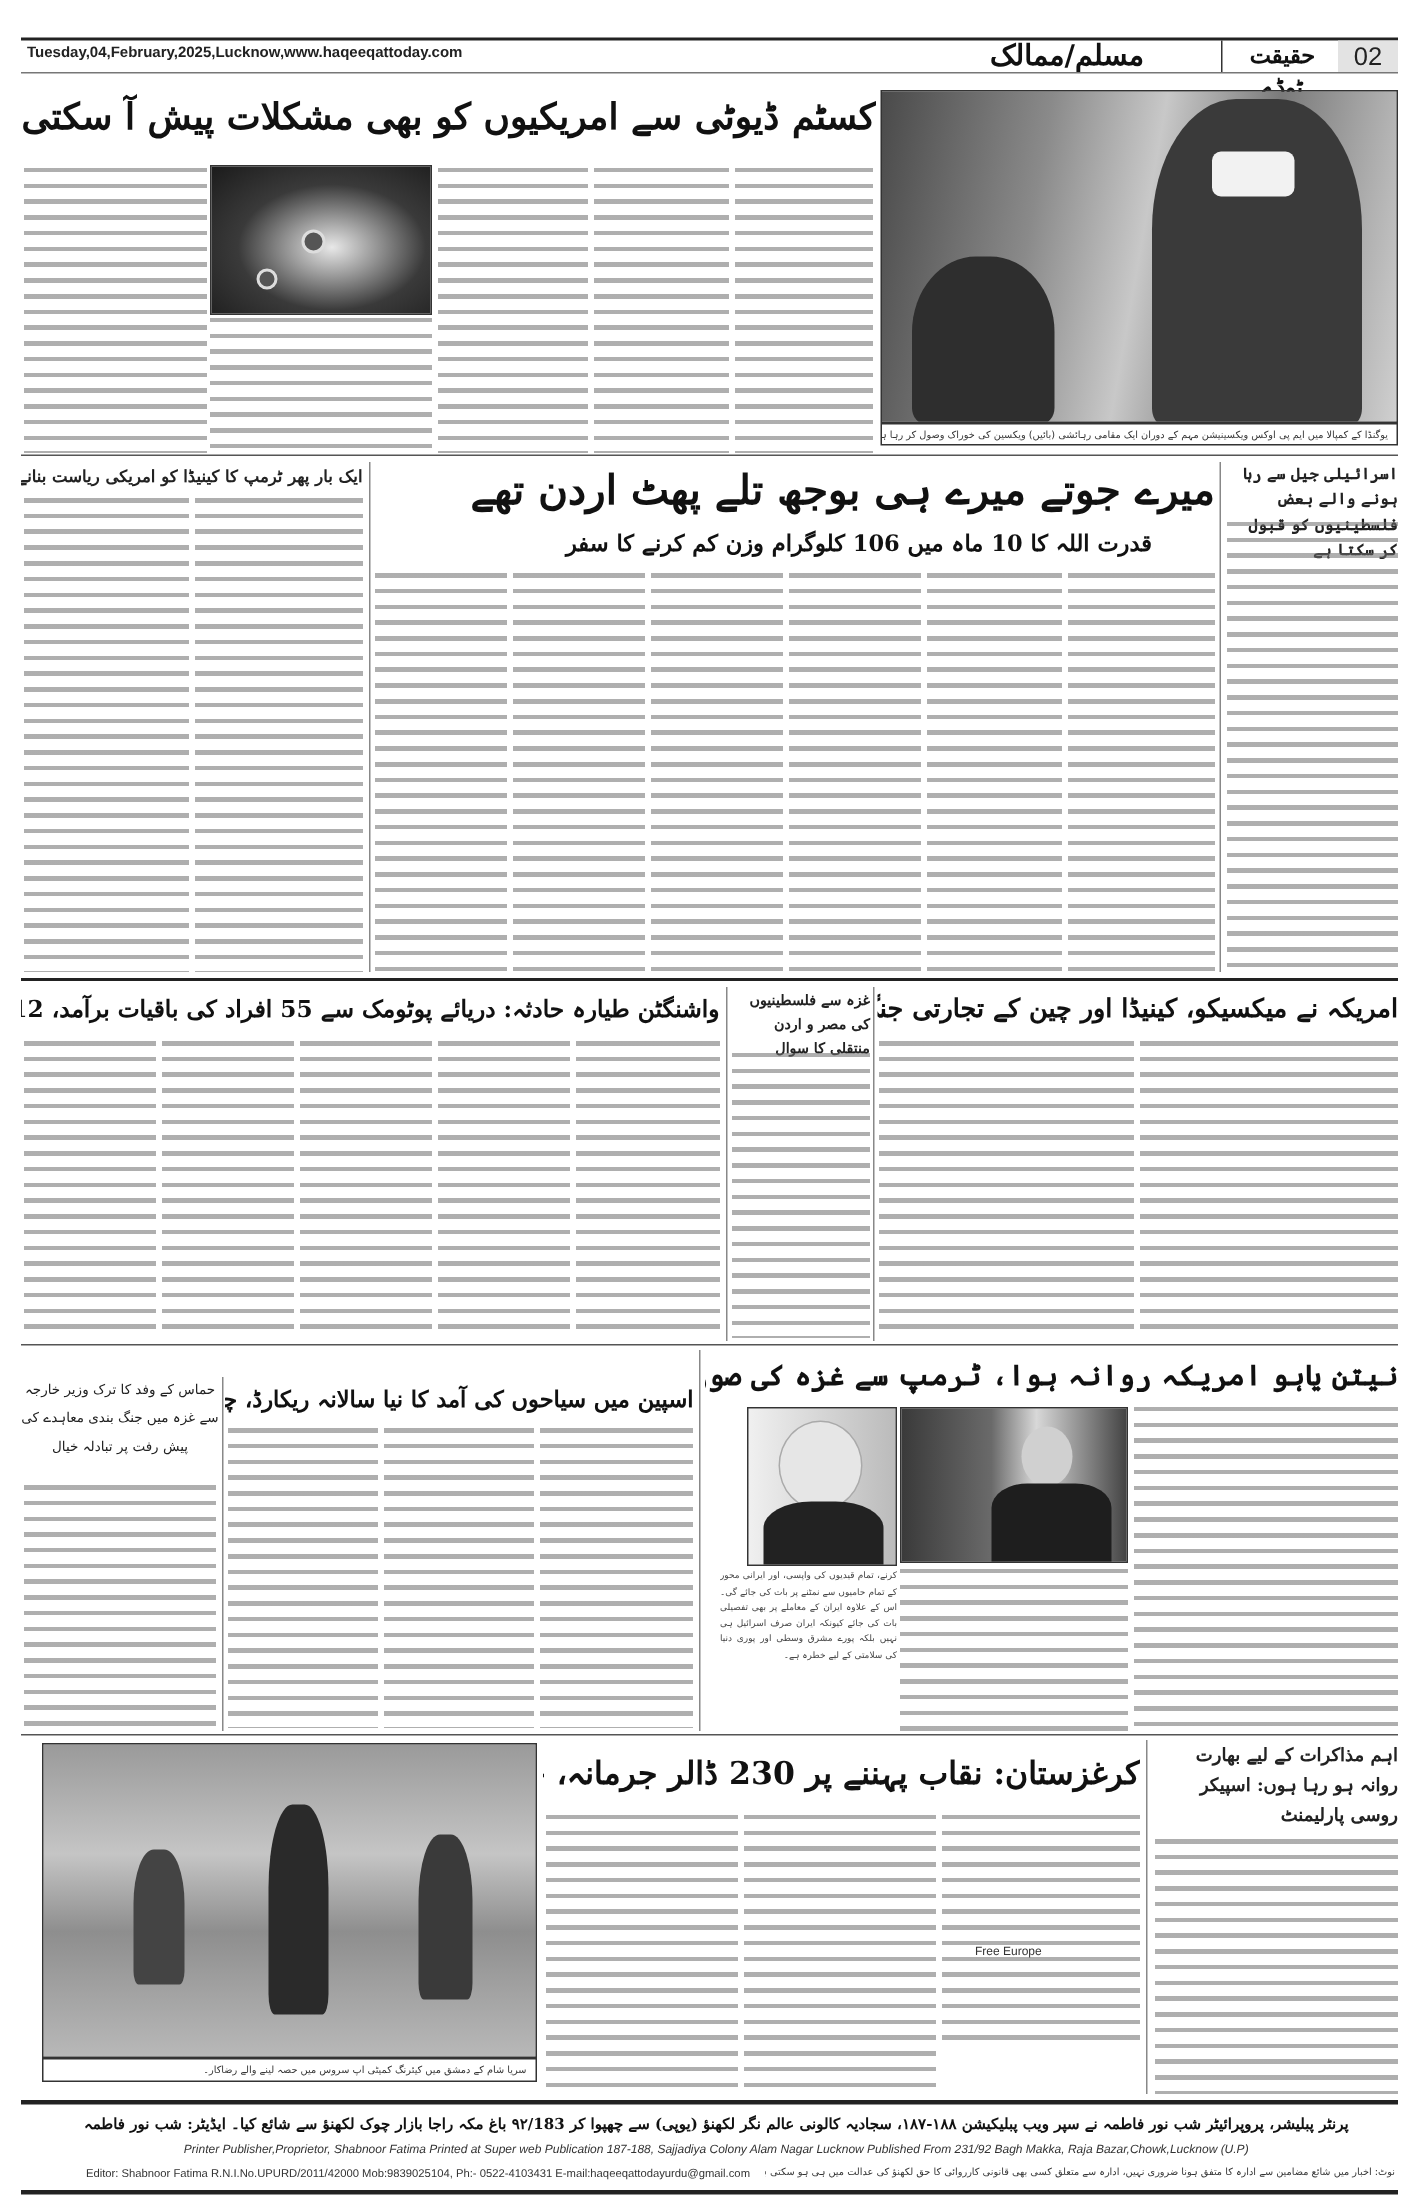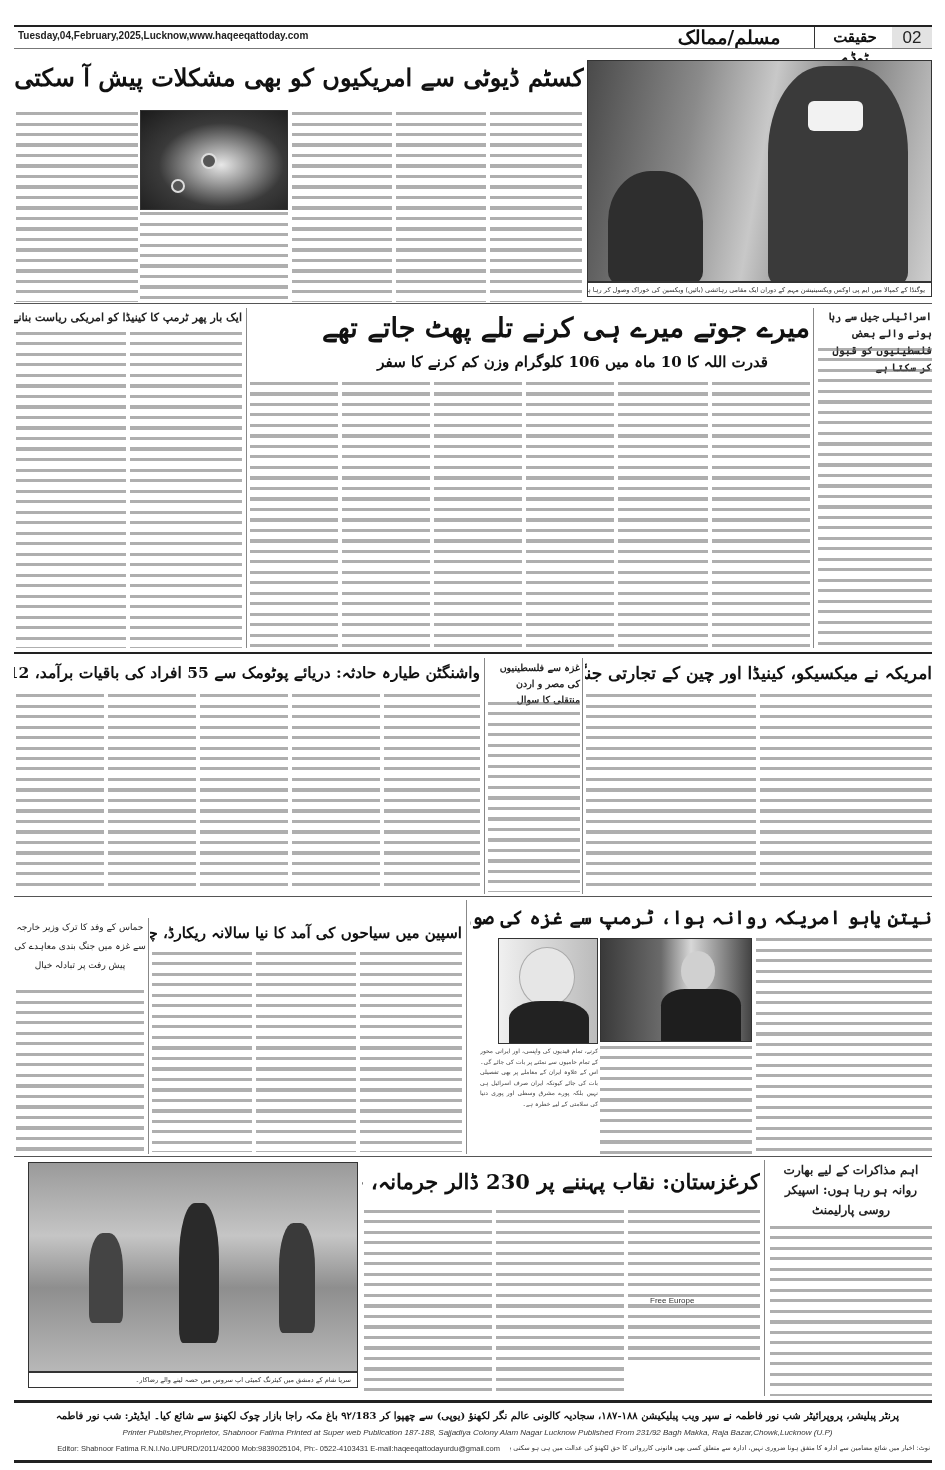--- a/index.html
+++ b/index.html
@@ -4,21 +4,21 @@
 <style>
   * { box-sizing: border-box; margin: 0; padding: 0; }
   body { width: 945px; height: 1470px; background: #fff; font-family: "DejaVu Sans", sans-serif; color: #111; position: relative; overflow: hidden; }
   .abs { position: absolute; }
   .rtl { direction: rtl; text-align: right; }
   .masthead-top { left: 14px; top: 25px; width: 918px; border-top: 2px solid #222; }
   .masthead-bot { left: 14px; top: 48px; width: 918px; border-top: 1.5px solid #777; }
   .dateline { left: 18px; top: 30px; font-family: "Liberation Sans", sans-serif; font-size: 10px; font-weight: bold; color: #222; }
   .pagenum { left: 892px; top: 27px; width: 40px; height: 21px; background: #e3e3e3; font-family: "Liberation Sans", sans-serif; font-size: 17px; text-align: center; line-height: 21px; color: #222; }
   .brand { left: 820px; top: 27px; width: 70px; height: 21px; font-family: "DejaVu Serif", serif; font-weight: bold; font-size: 15px; line-height: 21px; text-align: center; }
-  .section { left: 660px; top: 27px; width: 155px; height: 21px; font-family: "DejaVu Serif", serif; font-weight: bold; font-size: 19px; line-height: 21px; text-align: center; border-right: 1.5px solid #333; padding-right: 16px; }
+  .section { left: 660px; top: 27px; width: 155px; height: 21px; font-family: "DejaVu Serif", serif; font-weight: bold; font-size: 19px; line-height: 21px; text-align: left; border-right: 1.5px solid #333; padding-right: 16px; }
   .hl { font-family: "DejaVu Serif", serif; font-weight: bold; color: #111; white-space: nowrap; overflow: hidden; }
   .sub { font-family: "DejaVu Serif", serif; color: #222; }
   .col { font-size: 6px; line-height: 10.6px; color: #444; direction: rtl; text-align: justify; overflow: hidden; }
   .col::before { content: ""; }
   .txt { position: absolute; overflow: hidden; }
   .lines { background: repeating-linear-gradient(to bottom, #6d6d6d 0, #6d6d6d 3px, transparent 3px, transparent 10.5px); opacity: .55; }
   .rule-h { position: absolute; border-top: 1px solid #555; }
   .rule-hd { position: absolute; border-top: 2px solid #222; }
   .rule-v { position: absolute; border-left: 1px solid #888; }
   .photo { position: absolute; overflow: hidden; border: 1px solid #333; }
@@ -54,21 +54,21 @@
   <div style="position:absolute;left:220px;top:40px;width:55px;height:30px;background:#f2f2f2;border-radius:6px;"></div>
 </div>
 <div class="caption" style="left:587px;top:282px;width:345px;height:15px;">یوگنڈا کے کمپالا میں ایم پی اوکس ویکسینیشن مہم کے دوران ایک مقامی رہائشی (بائیں) ویکسین کی خوراک وصول کر رہا ہے۔</div>
 
 <div class="rule-h" style="left:14px;top:303px;width:918px;"></div>
 
 <div class="abs sub rtl" style="left:818px;top:308px;width:114px;font-size:10.5px;line-height:17px;font-weight:bold;">اسرائیلی جیل سے رہا ہونے والے بعض فلسطینیوں کو قبول کر سکتا ہے</div>
 <div class="txt col lines" style="left:818px;top:348px;width:114px;height:300px;"></div>
 <div class="rule-v" style="left:813px;top:308px;height:340px;"></div>
 
-<div class="abs hl rtl" style="left:248px;top:308px;width:562px;font-size:27px;line-height:40px;">میرے جوتے میرے ہی کرنے تلے پھٹ جاتے تھے</div>
+<div class="abs hl rtl" style="left:248px;top:308px;width:562px;font-size:27px;line-height:40px;">میرے جوتے میرے ہی بوجھ تلے پھٹ اردن تھے</div>
 <div class="abs hl rtl" style="left:248px;top:350px;width:520px;font-size:15px;line-height:24px;">قدرت اللہ کا 10 ماہ میں 106 کلوگرام وزن کم کرنے کا سفر</div>
 <div class="txt col lines" style="left:250px;top:382px;width:88px;height:266px;"></div>
 <div class="txt col lines" style="left:342px;top:382px;width:88px;height:266px;"></div>
 <div class="txt col lines" style="left:434px;top:382px;width:88px;height:266px;"></div>
 <div class="txt col lines" style="left:526px;top:382px;width:88px;height:266px;"></div>
 <div class="txt col lines" style="left:618px;top:382px;width:90px;height:266px;"></div>
 <div class="txt col lines" style="left:712px;top:382px;width:98px;height:266px;"></div>
 
 <div class="rule-v" style="left:246px;top:308px;height:340px;"></div>
 <div class="abs sub rtl" style="left:14px;top:308px;width:228px;font-size:11px;line-height:20px;font-weight:bold;white-space:nowrap;overflow:hidden;">ایک بار پھر ٹرمپ کا کینیڈا کو امریکی ریاست بنانے کا مطالبہ</div>
@@ -114,21 +114,21 @@
 <div class="txt col lines" style="left:152px;top:952px;width:100px;height:200px;"></div>
 <div class="txt col lines" style="left:256px;top:952px;width:100px;height:200px;"></div>
 <div class="txt col lines" style="left:360px;top:952px;width:102px;height:200px;"></div>
 
 <div class="abs sub rtl" style="left:14px;top:918px;width:132px;font-size:9px;line-height:19px;text-align:center;">حماس کے وفد کا ترک وزیر خارجہ سے غزہ میں جنگ بندی معاہدے کی پیش رفت پر تبادلہ خیال</div>
 <div class="txt col lines" style="left:16px;top:990px;width:128px;height:162px;"></div>
 <div class="rule-v" style="left:148px;top:918px;height:236px;"></div>
 
 <div class="rule-h" style="left:14px;top:1156px;width:918px;"></div>
 
-<div class="abs sub rtl" style="left:770px;top:1160px;width:162px;font-size:12px;line-height:20px;font-weight:bold;text-align:center;">اہم مذاکرات کے لیے بھارت روانہ ہو رہا ہوں: اسپیکر روسی پارلیمنٹ</div>
+<div class="abs sub rtl" style="left:770px;top:1160px;width:162px;font-size:12px;line-height:20px;font-weight:bold;text-align:right;">اہم مذاکرات کے لیے بھارت روانہ ہو رہا ہوں: اسپیکر روسی پارلیمنٹ</div>
 <div class="txt col lines" style="left:770px;top:1226px;width:162px;height:170px;"></div>
 <div class="rule-v" style="left:764px;top:1160px;height:236px;"></div>
 
 <div class="abs hl rtl" style="left:362px;top:1160px;width:398px;font-size:21px;line-height:44px;">کرغزستان: نقاب پہننے پر 230 ڈالر جرمانہ، حجاب کی اجازت</div>
 <div class="txt col lines" style="left:364px;top:1210px;width:128px;height:186px;"></div>
 <div class="txt col lines" style="left:496px;top:1210px;width:128px;height:186px;"></div>
 <div class="txt col lines" style="left:628px;top:1210px;width:132px;height:150px;"></div>
 <div class="abs" style="left:650px;top:1296px;font-family:'Liberation Sans',sans-serif;font-size:8px;color:#333;">Free Europe</div>
 
 <div class="photo" style="left:28px;top:1162px;width:330px;height:210px;background:linear-gradient(180deg,#9a9a9a 0%,#c5c5c5 35%,#8e8e8e 60%,#b8b8b8 100%);">

